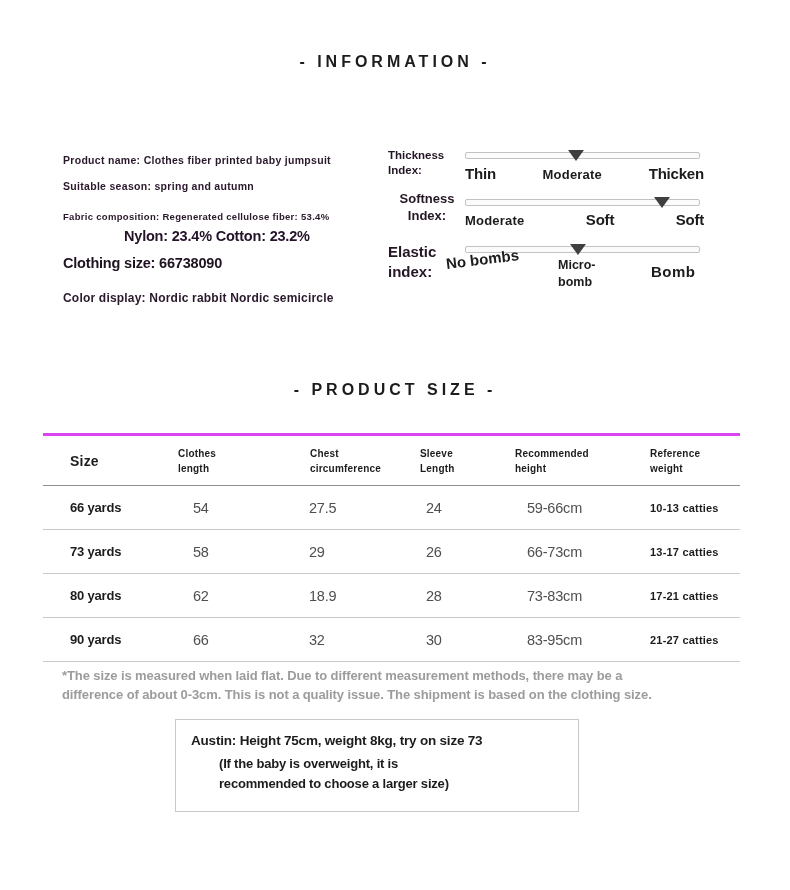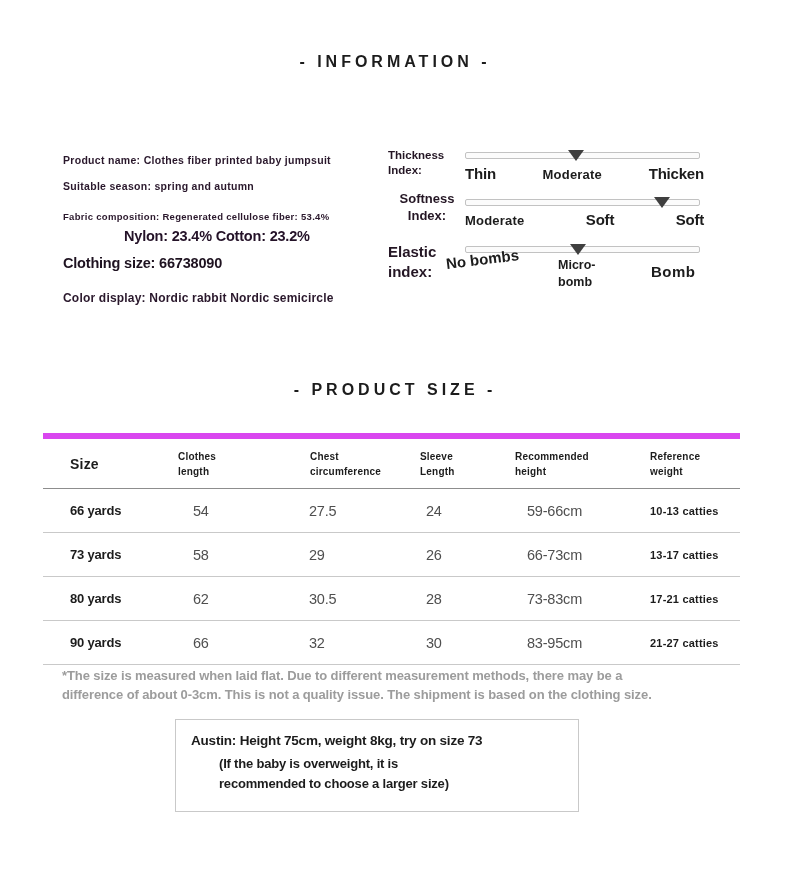--- a/index.html
+++ b/index.html
@@ -44,21 +44,21 @@
 
   .opt-nobombs { position:absolute; left:447px; top:255px; font-size:15px; font-weight:bold;
     color:#1c1c1c; transform:rotate(-7deg); transform-origin:left bottom; }
   .opt-micro { position:absolute; left:558px; top:257px; width:54px; font-size:12.5px;
     font-weight:bold; color:#1c1c1c; line-height:1.35; }
   .opt-bomb { position:absolute; left:651px; top:263px; font-size:15px; font-weight:bold;
     color:#1c1c1c; letter-spacing:0.5px; }
 
   
   .size-table { position:absolute; left:43px; top:433px; width:697px;
-    border-collapse:collapse; border-top:6px solid #d946ef; }
+    border-collapse:collapse; border-top:3px solid #d946ef; }
   .size-table th { border-bottom:1px solid #8d8d8d; height:49px; text-align:left;
     vertical-align:middle; font-weight:bold; color:#1c1c1c; padding:0; }
   .size-table td { height:43px; border-bottom:1px solid #c9c9c9; text-align:left;
     vertical-align:middle; padding:0; }
   th.c1 { font-size:14px; padding-left:27px; letter-spacing:0.2px; }
   th.hsm { font-size:10px; letter-spacing:0.2px; }
   th.hsm span { display:inline-block; line-height:1.5; }
   th.c2 { padding-left:13px; } th.c2 span { max-width:55px; }
   th.c3 { padding-left:25px; } th.c3 span { max-width:90px; }
   th.c4 { padding-left:20px; } th.c4 span { max-width:50px; }
@@ -160,21 +160,21 @@
         <td class="c1">73 yards</td>
         <td class="val v2">58</td>
         <td class="val v3">29</td>
         <td class="val v4">26</td>
         <td class="val v5">66-73cm</td>
         <td class="c6">13-17 catties</td>
       </tr>
       <tr>
         <td class="c1">80 yards</td>
         <td class="val v2">62</td>
-        <td class="val v3">30.5</td>
+        <td class="val v3">18.9</td>
         <td class="val v4">28</td>
         <td class="val v5">73-83cm</td>
         <td class="c6">17-21 catties</td>
       </tr>
       <tr>
         <td class="c1">90 yards</td>
         <td class="val v2">66</td>
         <td class="val v3">32</td>
         <td class="val v4">30</td>
         <td class="val v5">83-95cm</td>

